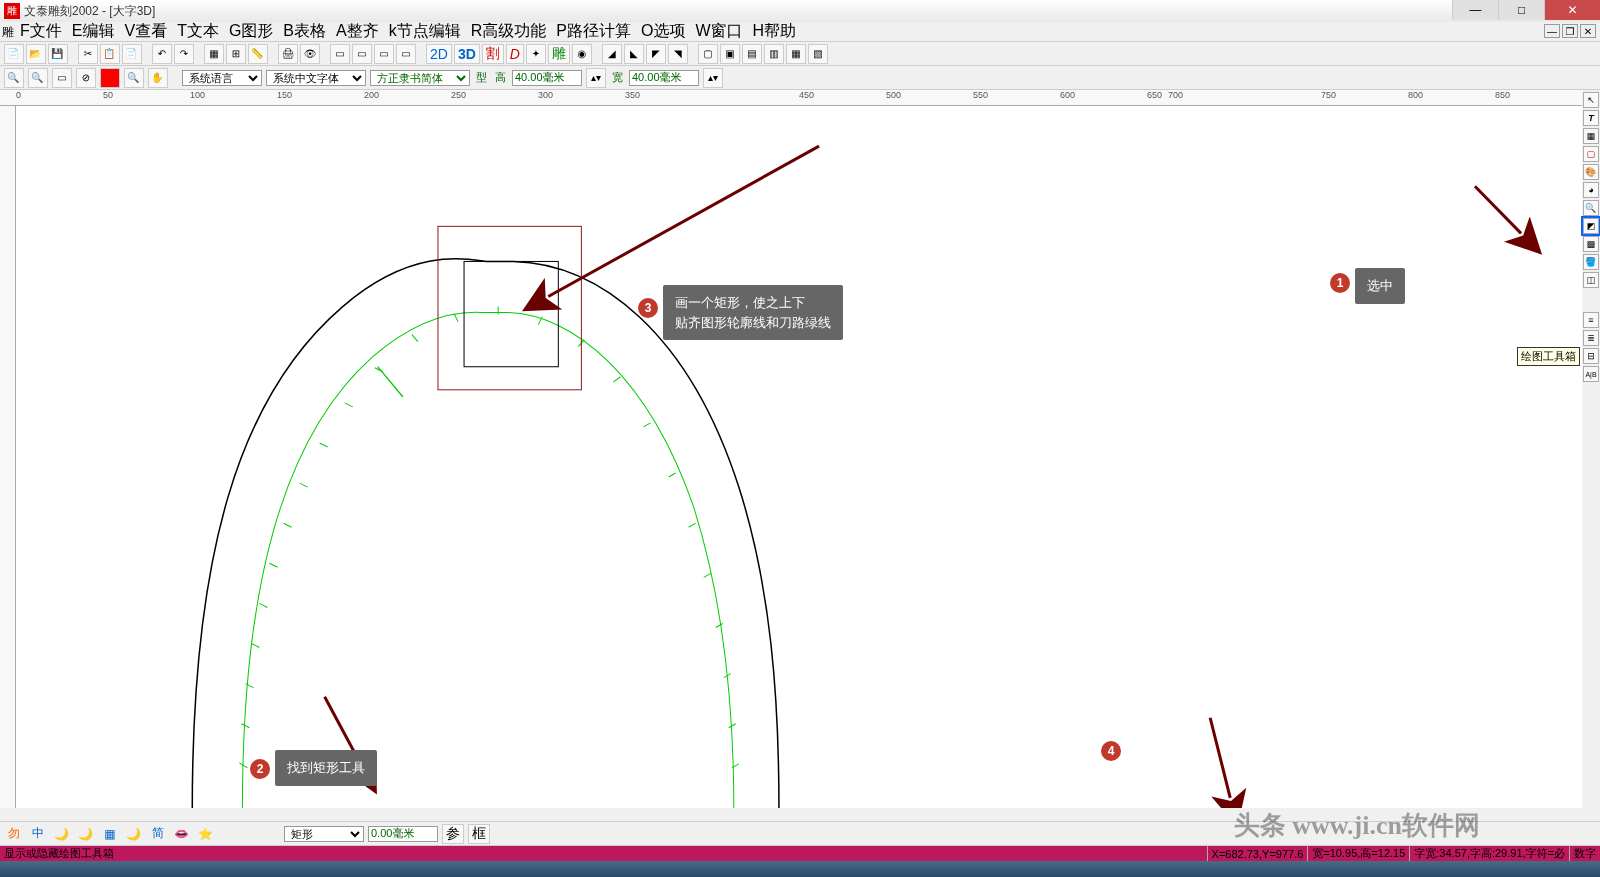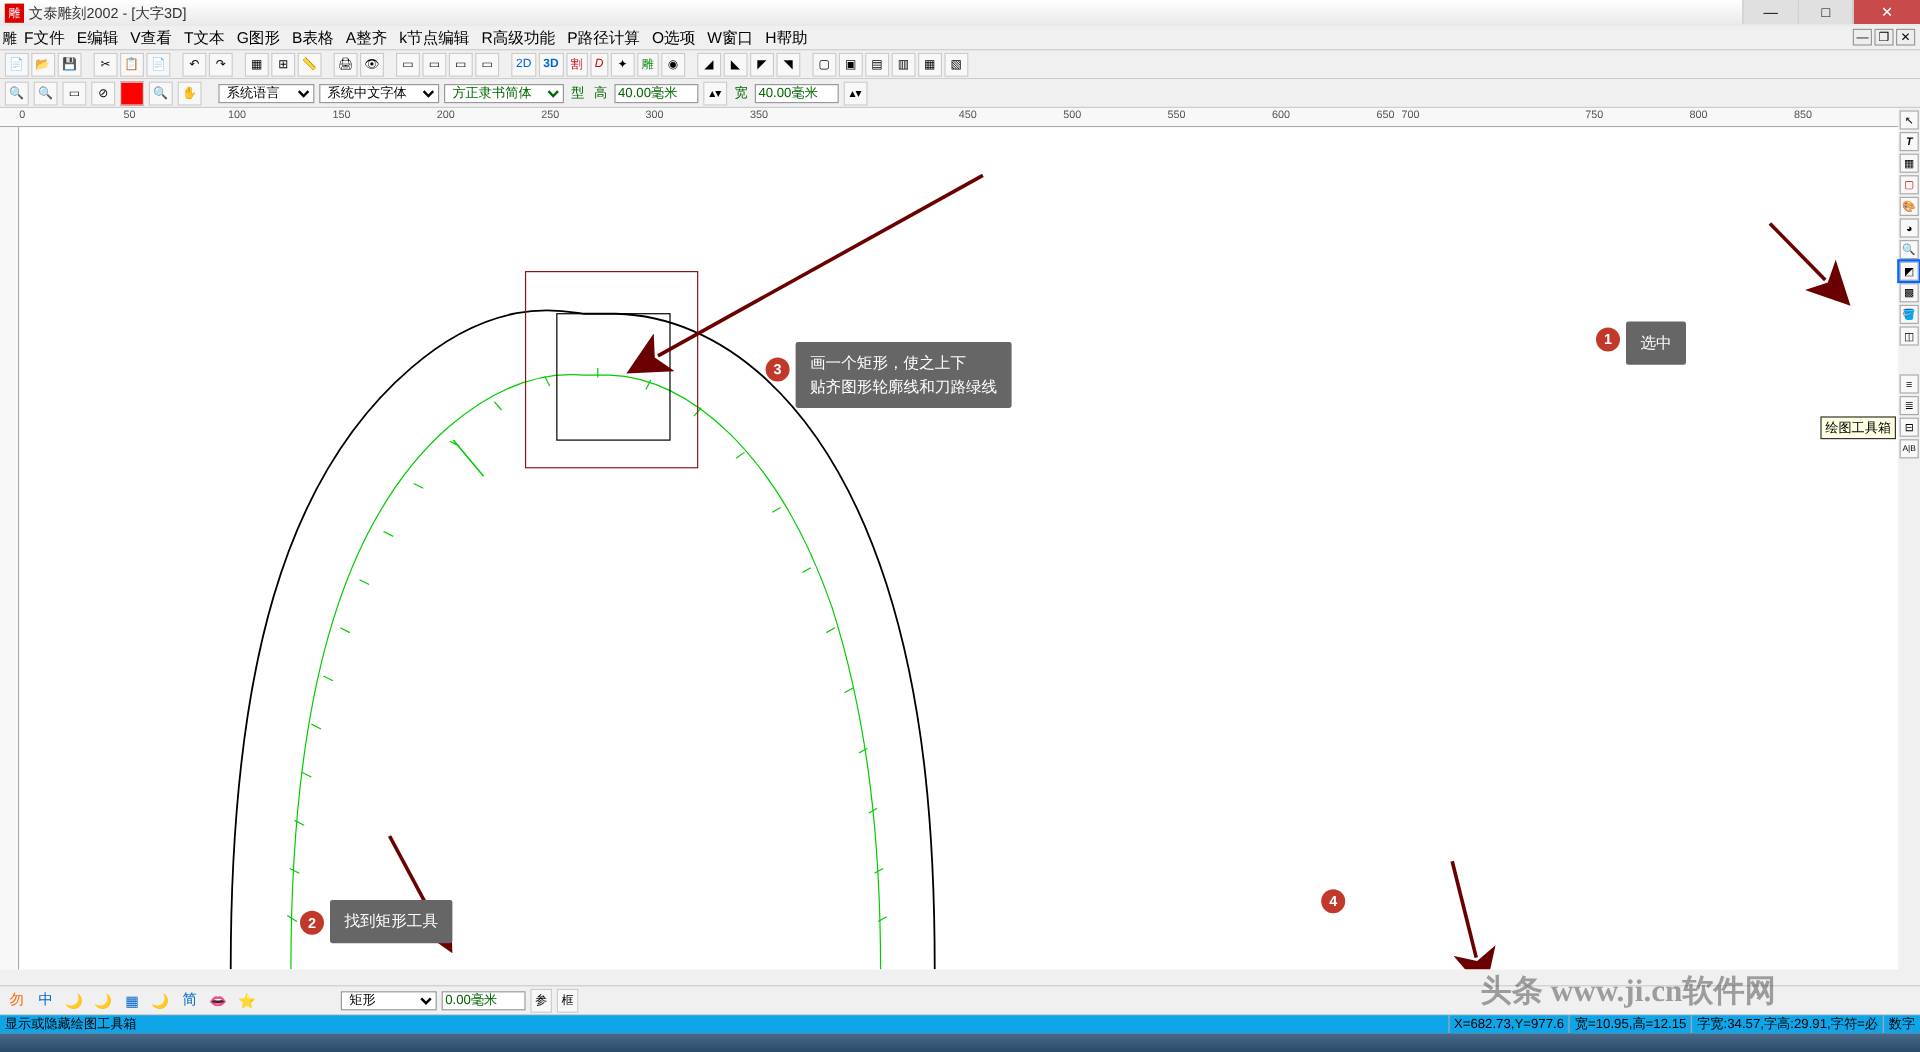--- a/index.html
+++ b/index.html
@@ -4,41 +4,41 @@
 <style>
 * { margin:0; padding:0; box-sizing:border-box; font-family:"Microsoft YaHei","SimSun",sans-serif; }
 body { width:1600px; height:877px; background:#f0f0f0; overflow:hidden; font-size:12px; position:relative; }
 .titlebar { height:22px; background:linear-gradient(#fff,#e8e8e8); display:flex; align-items:center; padding-left:4px; position:relative; }
 .titlebar .appicon { width:16px; height:16px; background:#d00; color:#fff; font-size:10px; display:flex; align-items:center; justify-content:center; margin-right:4px; }
 .titlebar .title { font-size:12px; color:#333; }
 .winbtns { position:absolute; right:0; top:0; display:flex; }
 .winbtns div { width:46px; height:20px; display:flex; align-items:center; justify-content:center; border-left:1px solid #ccc; background:#e0e0e0; }
 .winbtns .close { background:#c84a4a; color:#fff; width:56px; }
 .menubar { height:20px; background:#f0f0f0; display:flex; align-items:center; padding-left:20px; gap:10px; border-bottom:1px solid #ccc; position:relative; }
-.menubar .mitem { font-size:13px; cursor:pointer; }
+.menubar .mitem { font-size:16px; cursor:pointer; }
 .mdibtns { position:absolute; right:4px; top:2px; display:flex; gap:2px; }
 .mdibtns div { width:16px; height:14px; border:1px solid #999; background:#eee; font-size:10px; display:flex; align-items:center; justify-content:center; }
 .toolbar1 { height:24px; background:#f0f0f0; display:flex; align-items:center; padding-left:4px; gap:2px; border-bottom:1px solid #ccc; }
 .tbtn { width:20px; height:20px; border:1px solid #ccc; background:#f8f8f8; display:flex; align-items:center; justify-content:center; font-size:10px; cursor:pointer; }
-.tbtn.txt { width:auto; padding:0 3px; font-size:10px; }
+.tbtn.txt { width:auto; padding:0 3px; font-size:14px; }
 .tsep { width:6px; }
 .toolbar2 { height:24px; background:#f0f0f0; display:flex; align-items:center; padding-left:4px; gap:4px; border-bottom:1px solid #ccc; }
 .combo { height:16px; border:1px solid #999; background:#fff; font-size:11px; padding:0 2px; }
 .lbl { font-size:11px; color:#060; padding:0 2px; }
 .numbox { height:16px; width:70px; border:1px solid #999; background:#fff; color:#060; font-size:11px; padding:0 2px; display:flex; align-items:center; }
 .workarea { position:relative; height:718px; display:flex; }
 .hruler { position:absolute; top:0; left:0; right:18px; height:16px; background:#f8f8f8; border-bottom:1px solid #aaa; overflow:hidden; }
 .hruler .tick { position:absolute; top:0; font-size:9px; color:#555; }
 .vruler { position:absolute; top:16px; left:0; width:16px; bottom:0; background:#f8f8f8; border-right:1px solid #aaa; }
 .canvas { position:absolute; top:16px; left:16px; right:18px; bottom:0; background:#fff; overflow:hidden; }
 .righttools { position:absolute; right:0; top:0; width:18px; bottom:0; background:#f0f0f0; display:flex; flex-direction:column; gap:2px; padding-top:2px; }
 .righttools .rt { width:16px; height:16px; border:1px solid #aaa; background:#f8f8f8; margin:0 auto; font-size:9px; display:flex; align-items:center; justify-content:center; cursor:pointer; }
 .bottombar { position:absolute; bottom:32px; left:0; right:0; height:24px; background:#f0f0f0; display:flex; align-items:center; padding-left:4px; gap:4px; border-top:1px solid #ccc; }
 .btool { width:20px; height:20px; font-size:12px; display:flex; align-items:center; justify-content:center; cursor:pointer; }
-.statusbar { position:absolute; bottom:16px; left:0; right:0; height:16px; background:#0ea5e9; display:flex; align-items:center; font-size:11px; border-top:1px solid #ccc; }
+.statusbar { position:absolute; bottom:16px; left:0; right:0; height:16px; background:#be185d; display:flex; align-items:center; font-size:11px; border-top:1px solid #ccc; }
 .statusbar .seg { border-left:1px solid #aaa; padding:0 4px; height:100%; display:flex; align-items:center; }
 .taskbar { position:absolute; bottom:0; left:0; right:0; height:16px; background:linear-gradient(#4a6a8a,#2a4a6a); }
 .callout { position:absolute; background:#666; color:#fff; font-size:13px; padding:8px 12px; border-radius:2px; line-height:1.5; }
 .num-badge { position:absolute; width:20px; height:20px; border-radius:50%; background:#c0392b; color:#fff; display:flex; align-items:center; justify-content:center; font-size:12px; font-weight:bold; }
 .tooltip { position:absolute; background:#ffffe1; border:1px solid #333; font-size:11px; padding:1px 3px; }
 .watermark { position:absolute; right:120px; bottom:34px; font-size:26px; color:rgba(0,0,0,0.35); font-weight:bold; font-family:serif; z-index:50; }
 </style>
 </head>
 <body>
 

